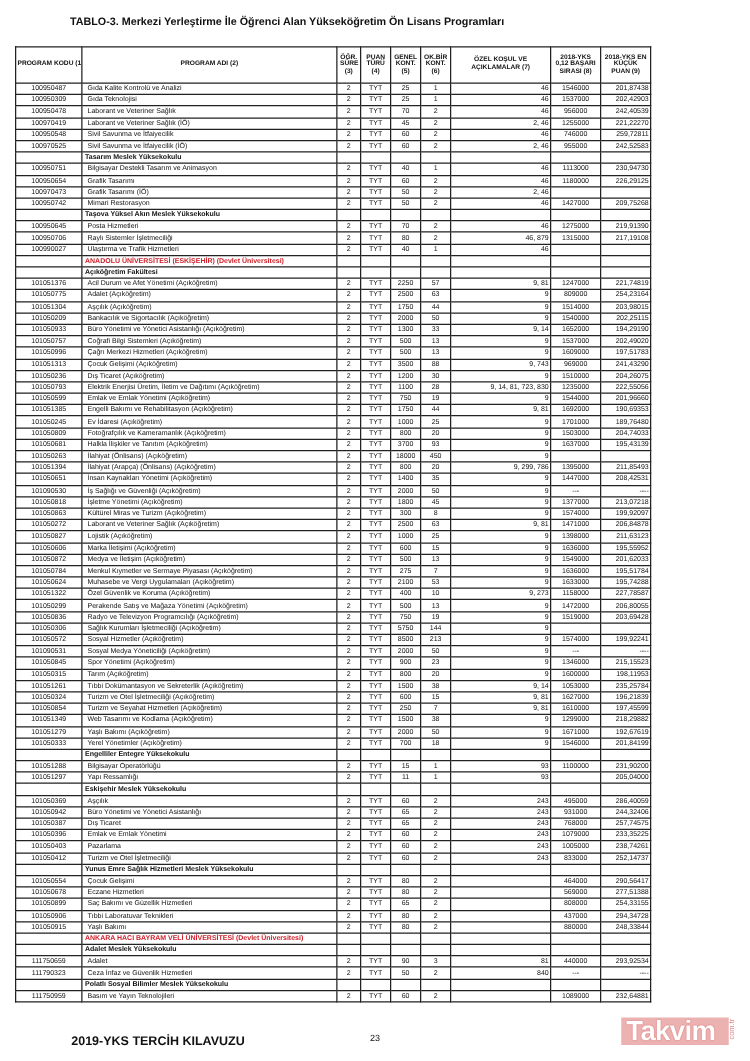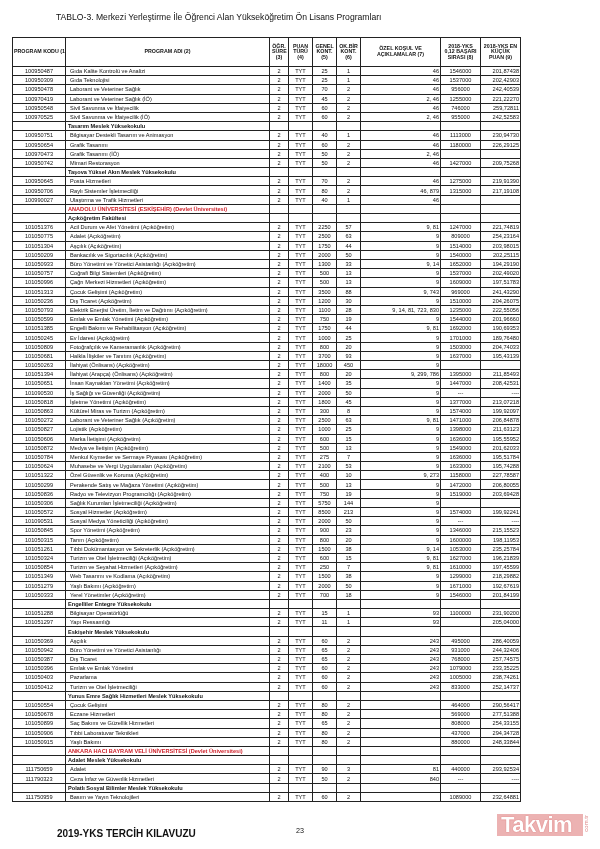--- a/index.html
+++ b/index.html
@@ -1,17 +1,17 @@
 <!DOCTYPE html>
 <html><head>
 <meta charset="utf-8">
 <style>
   html, body { margin:0; padding:0; background:#ffffff; }
   body { width:600px; height:849px; position:relative; overflow:hidden; font-family:"Liberation Sans", sans-serif; color:#111; }
-  .title { position:absolute; left:56px; top:12px; font-size:8.6px; font-weight:normal; letter-spacing:0; }
+  .title { position:absolute; left:56px; top:12px; font-size:8.6px; font-weight:bold; letter-spacing:0; }
   table { position:absolute; left:12px; top:37px; width:484px; border-collapse:collapse; table-layout:fixed; font-size:5.6px; }
   th, td { border:1px solid #222; padding:0 2px; height:8.2px; line-height:8px; white-space:nowrap; overflow:hidden; }
   th { font-weight:bold; font-size:5.3px; line-height:5.6px; height:28px; text-align:center; background:#fff; }
   th.left { text-align:left; padding-left:1px; }
   td.code { text-align:center; }
   td.name { text-align:left; padding-left:4px; }
   td.c { text-align:center; }
   td.r { text-align:right; padding-right:1px; }
   tr.fac td.name { font-weight:bold; padding-left:2px; }
   tr.uni td.name { font-weight:bold; color:#d0202a; padding-left:2px; }

